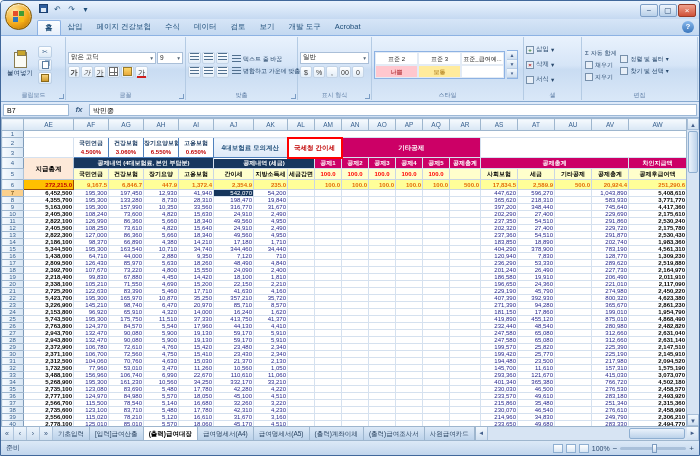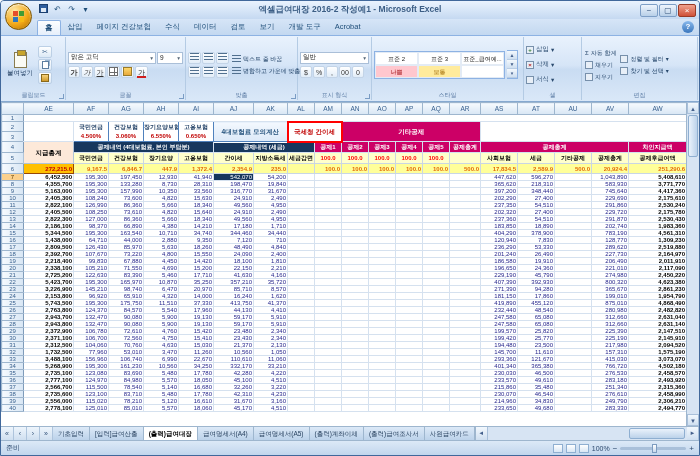--- a/index.html
+++ b/index.html
@@ -120,21 +120,20 @@
   <div class="titlebar">
     <div class="office-btn">
         <div class="office-inner"></div>
       </div>
     <div class="qat">
       <span class="qbtn"><span class="ic-save"></span></span>
       <span class="qbtn">↶</span>
       <span class="qbtn">↷</span>
       <span class="qbtn">▾</span>
     </div>
-    <div class="title">엑셀급여대장 2016-2 작성예1 - Microsoft Excel</div>
     <div class="winbtns">
       <span class="wbtn">−</span>
       <span class="wbtn">▢</span>
       <span class="wbtn close">×</span>
     </div>
   </div>
 
   <div class="tabstrip">
     <span id="rtabs" style="display:flex">
         <span class="rtab active">홈</span>
@@ -318,20 +317,25 @@
               <span class="sq"></span>
               <span>찾기 및 선택</span>
               <span>▾</span>
             </div>
         </div>
       </div>
       <div class="rg-label">편집</div>
     </div>
   </div>
 
+  <div class="fbar">
+    <div class="namebox">B7</div>
+    <div class="fx">fx</div>
+    <div class="fvalue">박민종</div>
+  </div>
 
   <div class="gridarea">
     <div class="tablewrap">
       <table>
         <colgroup>
           <col style="width:22px">
             <col style="width:50px">
             <col style="width:35px">
             <col style="width:35px">
             <col style="width:35px">

